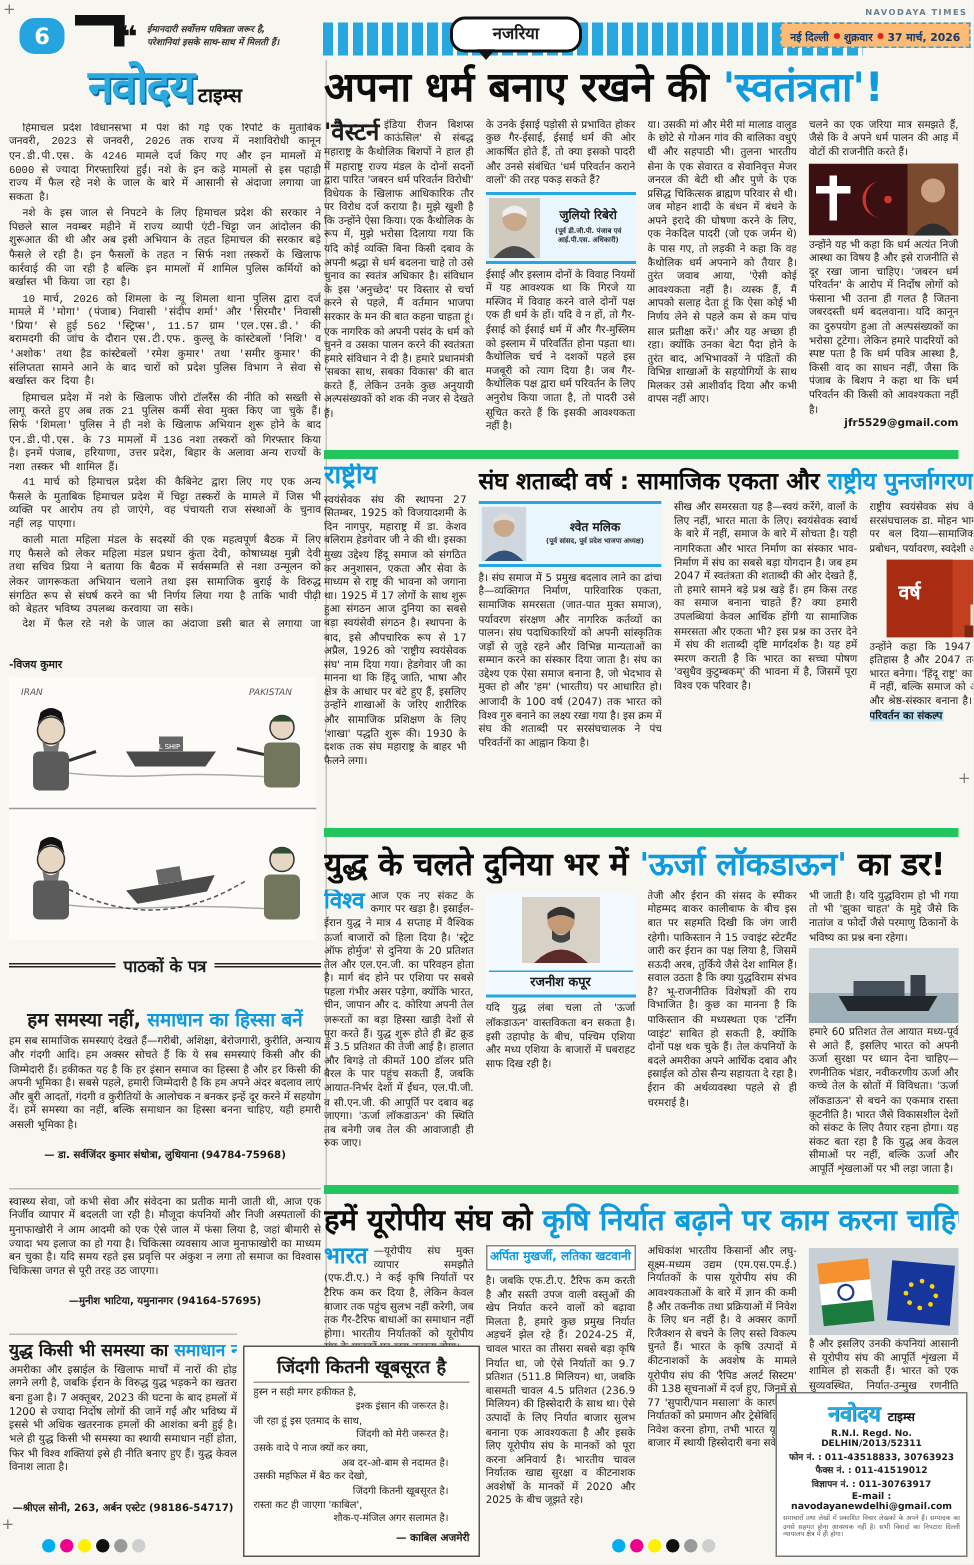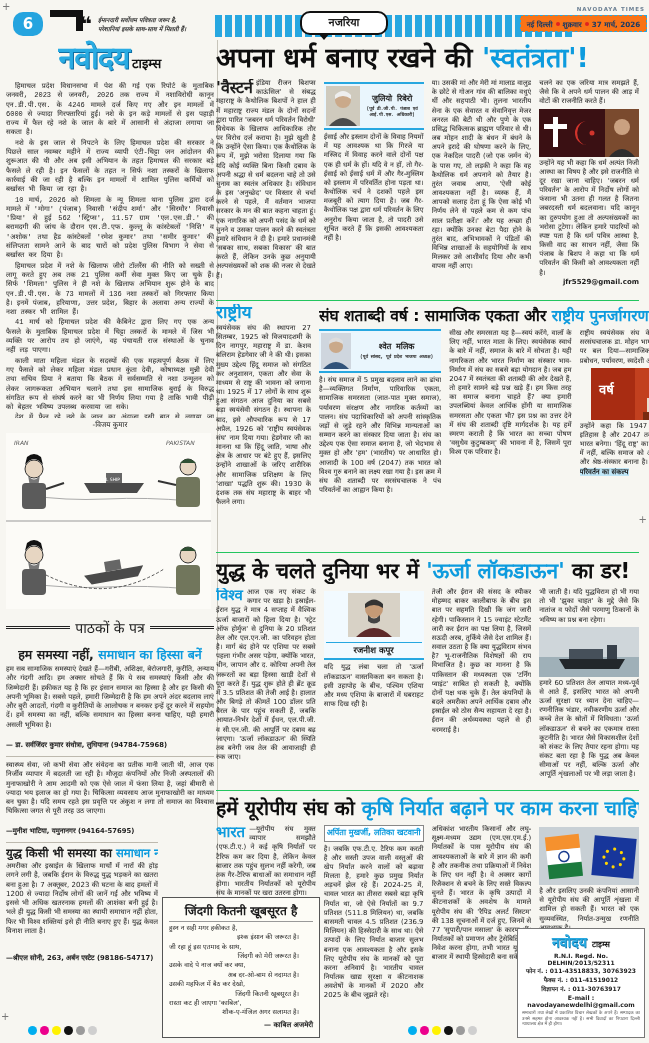--- a/index.html
+++ b/index.html
@@ -13,63 +13,63 @@
   .quotemark{position:absolute;left:80px;top:12px;font-size:20px;font-weight:bold;color:#111;}
   .hquote{position:absolute;left:98px;top:15px;width:112px;font-size:6px;line-height:1.5;font-style:italic;color:#333;font-weight:bold;}
   .bars{position:absolute;left:215px;top:15px;width:360px;height:22px;
         background:repeating-linear-gradient(90deg,#27a7e0 0 7px,#f7f6f1 7px 10px);}
   .tab{position:absolute;left:300px;top:11px;width:84px;height:20px;background:#fff;border:2px solid #111;
        border-radius:10px;text-align:center;font-size:11px;font-weight:bold;line-height:20px;z-index:3;}
   .tab:after{content:"";position:absolute;left:16px;bottom:-7px;border-left:6px solid transparent;
        border-right:6px solid transparent;border-top:7px solid #111;}
   .masthead-small{position:absolute;left:521px;top:6px;width:124px;text-align:right;font-size:5.5px;
        letter-spacing:1px;color:#6b7f93;font-weight:bold;}
-  .datebox{position:absolute;left:520px;top:15px;width:125px;height:15px;background:#f97316;
+  .datebox{position:absolute;left:520px;top:15px;width:125px;height:15px;background:#fdba74;
        border:1px dashed #27a7e0;font-size:7.2px;font-weight:bold;color:#173a66;
        display:flex;align-items:center;justify-content:center;gap:3px;white-space:nowrap;z-index:3;}
   .reddot{width:4px;height:4px;border-radius:50%;background:#e0231f;display:inline-block;}
   
   .vdiv{position:absolute;left:217px;top:40px;bottom:10px;width:1px;background:#c7c4ba;}
   .leftcol{position:absolute;left:6px;top:36px;width:208px;}
   .logo{text-align:center;margin-bottom:2px;}
   .logo .p1{font-size:30px;font-weight:900;color:#29abe2;letter-spacing:-1px;text-shadow:1px 1px 0 #0d6ea3;}
   .logo .p2{font-size:13px;font-weight:bold;color:#111;margin-left:3px;}
   .ed-h{font-size:15.5px;font-weight:900;text-align:center;line-height:1.25;color:#0d0d0d;}
   .ed-body{margin-top:5px;height:336px;overflow:hidden;font-size:7px;line-height:1.33;text-align:justify;font-family:Liberation Mono, monospace;}
   .ed-body p{margin:0 0 1px 0;text-indent:9px;}
-  .ed-author{text-align:center;font-size:7.2px;font-weight:normal;margin-top:1px;}
+  .ed-author{text-align:left;font-size:7.2px;font-weight:bold;margin-top:19px;}
   .cartoon{margin-top:4px;width:205px;height:176px;}
   .letters-head{display:flex;align-items:center;gap:5px;margin-top:5px;}
   .letters-head .rule{flex:1;border-top:3px double #222;}
-  .letters-head .t{font-size:14px;font-weight:400;}
-  .letter{border-top:1px solid #bdb9ae;margin-top:7px;padding-top:2px;}
+  .letters-head .t{font-size:11px;font-weight:700;}
+  .letter{border-top:1px solid #bdb9ae;margin-top:18px;padding-top:2px;}
   .letter .lt{font-size:12.5px;font-weight:900;text-align:center;white-space:nowrap;overflow:hidden;}
   .letter .lb{font-size:7px;line-height:1.33;text-align:justify;margin-top:2px;overflow:hidden;}
-  .letter .ls{font-size:6.8px;font-weight:bold;text-align:left;margin-top:1px;}
+  .letter .ls{font-size:6.8px;font-weight:bold;text-align:center;margin-top:1px;}
   .blue{color:#0d9bde;}
   
   .art{position:absolute;left:216px;width:423px;}
   .art .hl{font-weight:900;white-space:nowrap;overflow:hidden;color:#0d0d0d;}
   .cols{display:flex;gap:8px;}
   .c{flex:1 1 0;font-size:6.9px;line-height:1.33;text-align:justify;overflow:hidden;}
   .leadword{float:left;font-size:16px;font-weight:900;line-height:1.05;margin:1px 3px 0 0;max-width:52px;}
   .seclabel{float:left;color:#0d9bde;font-size:15px;font-weight:900;line-height:1.05;margin:0 4px 0 0;}
   .seclabel.big{float:none;display:block;font-size:17px;margin-bottom:2px;}
   .authorbox-h{display:flex;gap:3px;align-items:stretch;border-top:2px solid #27a7e0;border-bottom:2px solid #27a7e0;
-       background:#eaf6fd;padding:2px;margin:3px 0;font-family:Liberation Mono, monospace;}
+       background:#eaf6fd;padding:2px;margin:3px 0;}
   .authorbox-h .nm{font-size:8px;font-weight:900;text-align:center;align-self:center;flex:1;}
   .authorbox-h .sub{font-size:4.6px;font-weight:bold;display:block;margin-top:2px;color:#333;}
   .authorbox-v{border-bottom:2.5px solid #27a7e0;background:#f2faff;text-align:center;padding:2px;margin:3px 0;}
   .authorbox-v .nm{font-size:8.5px;font-weight:900;border-top:1.5px solid #27a7e0;margin-top:2px;padding-top:2px;display:block;}
   .authors-strip{border:1px solid #888;background:#fff;color:#0d9bde;font-weight:900;font-size:8px;
        text-align:center;padding:2px 1px;margin-bottom:3px;white-space:nowrap;overflow:hidden;}
   .photo{display:block;margin:2px auto;}
   .email{font-weight:bold;font-size:7px;text-align:right;display:block;}
   .hlght{background:#bfe6f7;display:inline;padding:0 1px;font-weight:bold;}
-  .divider-top{border-top:1px solid #22c55e;}
+  .divider-top{border-top:6px solid #22c55e;}
   
   .poembox{position:absolute;left:162px;top:897px;width:158px;height:141px;background:#fdfcf6;
        border:1.5px solid #555;z-index:6;padding:4px 6px;box-sizing:border-box;}
   .poembox .pt{font-size:12px;font-weight:900;text-align:center;border-bottom:1px solid #999;padding-bottom:2px;}
   .poembox .pl{font-size:6.6px;line-height:1.42;margin-top:2px;}
   .poembox .pl div:nth-child(even){text-align:right;padding-right:14px;}
   .poembox .pa{font-size:7px;font-weight:bold;text-align:right;margin-top:2px;}
   
   .imprint{position:absolute;left:517px;top:928px;width:128px;height:110px;background:#fff;
        border:1px solid #777;z-index:5;text-align:center;padding:3px 4px;box-sizing:border-box;}
@@ -194,20 +194,21 @@
   <section class="art" style="top:38px;">
     <div class="hl" style="font-size:27px;">
       <span>अपना धर्म बनाए रखने की </span><span class="blue">'स्वतंत्रता'!</span>
     </div>
     <div class="cols" style="height:212px;margin-top:4px;">
       <div class="c">
         <span class="leadword">'वैस्टर्न</span>
         <span>इंडिया रीजन बिशप्स काऊंसिल' से संबद्ध महाराष्ट्र के कैथोलिक बिशपों ने हाल ही में महाराष्ट्र राज्य मंडल के दोनों सदनों द्वारा पारित 'जबरन धर्म परिवर्तन विरोधी' विधेयक के खिलाफ आधिकारिक तौर पर विरोध दर्ज कराया है। मुझे खुशी है कि उन्होंने ऐसा किया। एक कैथोलिक के रूप में, मुझे भरोसा दिलाया गया कि यदि कोई व्यक्ति बिना किसी दबाव के अपनी श्रद्धा से धर्म बदलना चाहे तो उसे चुनाव का स्वतंत्र अधिकार है। संविधान के इस 'अनुच्छेद' पर विस्तार से चर्चा करने से पहले, मैं वर्तमान भाजपा सरकार के मन की बात कहना चाहता हूं। एक नागरिक को अपनी पसंद के धर्म को चुनने व उसका पालन करने की स्वतंत्रता हमारे संविधान ने दी है। हमारे प्रधानमंत्री 'सबका साथ, सबका विकास' की बात करते हैं, लेकिन उनके कुछ अनुयायी अल्पसंख्यकों को शक की नजर से देखते हैं।</span>
       </div>
       <div class="c">
+        <span>के उनके ईसाई पड़ोसी से प्रभावित होकर कुछ गैर-ईसाई, ईसाई धर्म की ओर आकर्षित होते हैं, तो क्या इसको पादरी और उनसे संबंधित 'धर्म परिवर्तन कराने वालों' की तरह पकड़ सकते हैं?</span>
         <div class="authorbox-h">
           <svg width="34" height="40">
               <rect width="34" height="40" fill="#cfcabd"></rect>
               <circle cx="17" cy="14" r="8" fill="#caa98a"></circle>
               <path d="M9 9 q8 -8 16 0 l0 4 q-8 -6 -16 0 z" fill="#eee"></path>
               <path d="M3 40 q14 -16 28 0 z" fill="#4b4b4b"></path>
             </svg>
           <div class="nm">
             <span>जुलियो रिबेरो</span>
             <span class="sub">(पूर्व डी.जी.पी. पंजाब एवं आई.पी.एस. अधिकारी)</span>

